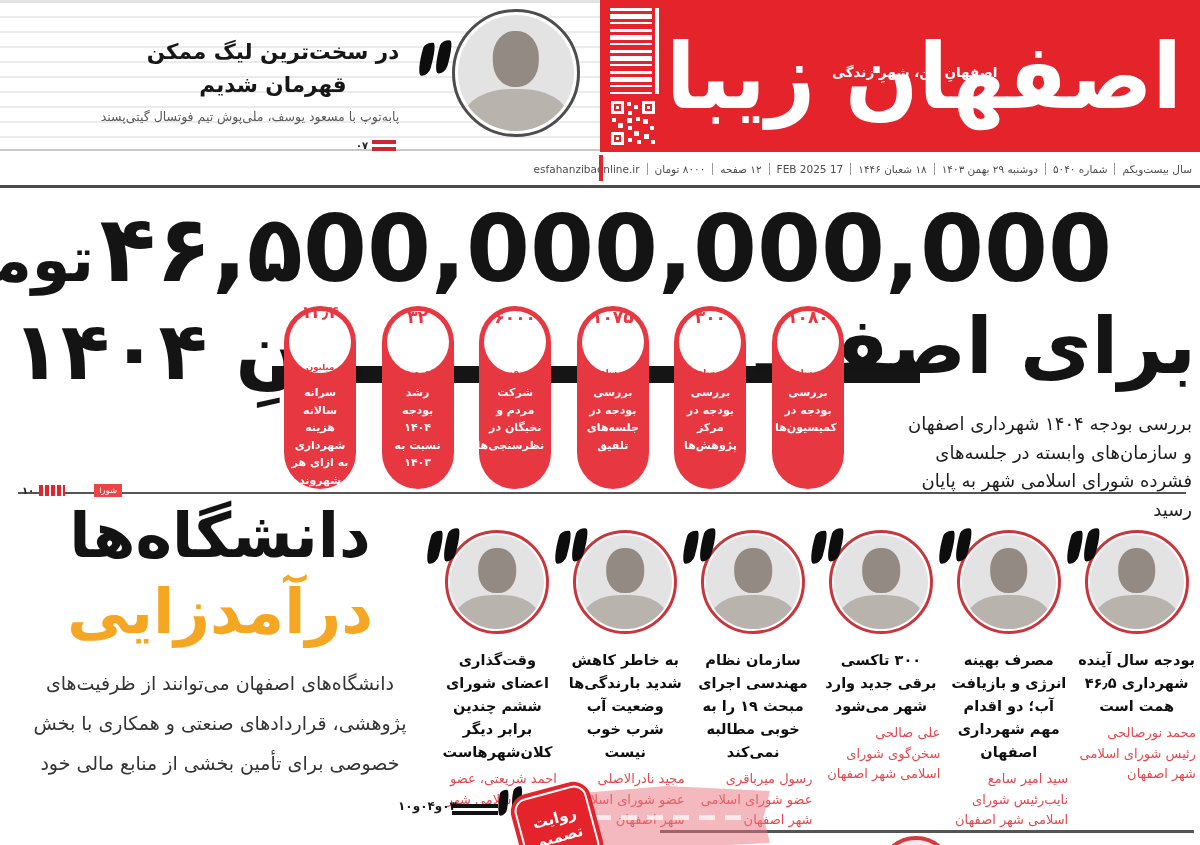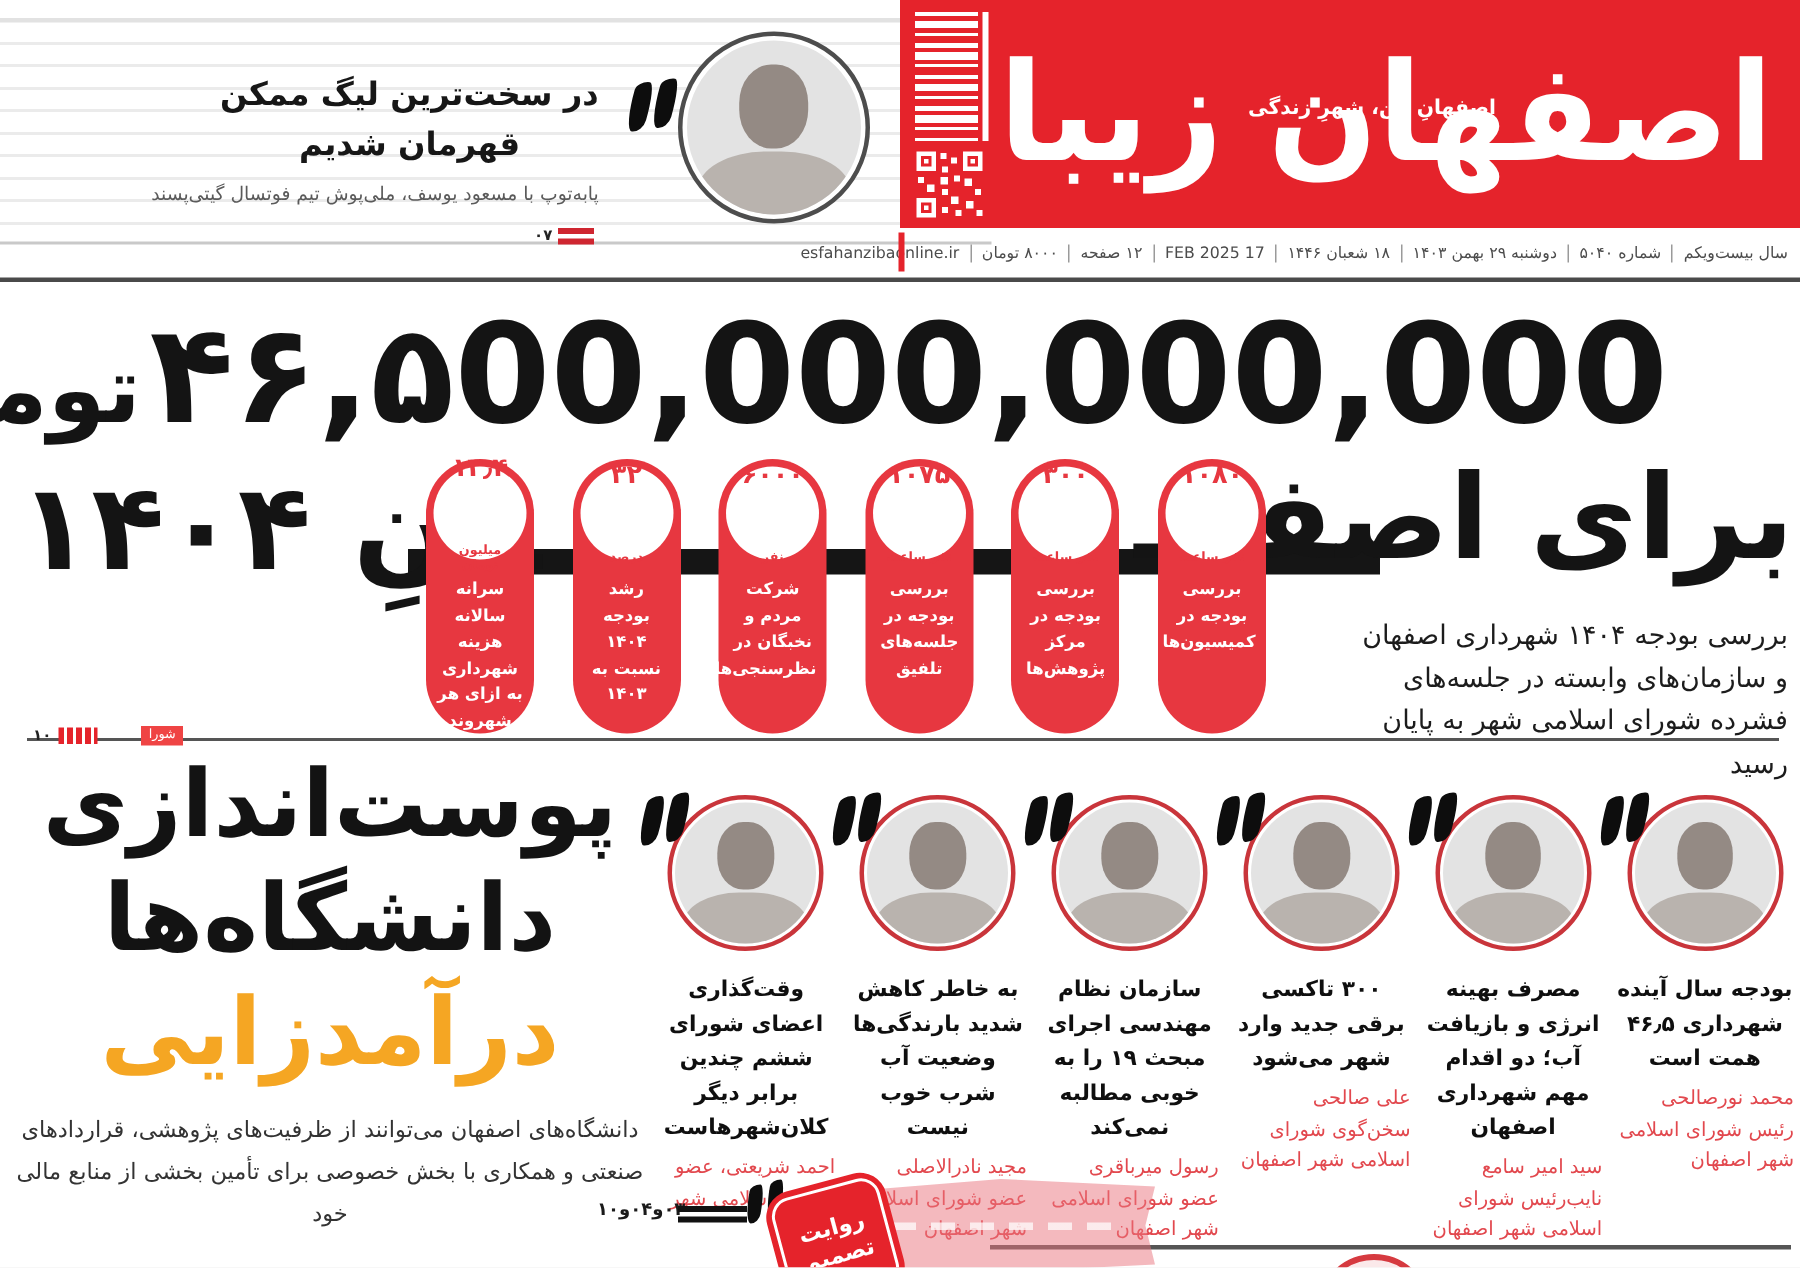--- a/index.html
+++ b/index.html
@@ -4,21 +4,21 @@
 <style>
   * { margin:0; padding:0; box-sizing:border-box; }
   html,body { background:#f2f2f2; }
   .page {
     position:relative; width:1200px; height:845px; margin:0 auto;
     background:#ffffff; overflow:hidden; direction:rtl;
     font-family:"DejaVu Sans","Liberation Sans",sans-serif; color:#111;
   }
   
   .futsal {
-    position:absolute; left:0; top:12px; width:661px; height:151px;
+    position:absolute; left:0; top:0; width:661px; height:151px;
     background:repeating-linear-gradient(to bottom,#ffffff 0 13px,#ebebeb 13px 15px);
     border-top:3px solid #e2e2e2; border-bottom:2px solid #c9c9c9;padding-left:32px;
   }
   .fut-photo { position:absolute; left:452px; top:6px; width:128px; height:128px;
     border:3px solid #4d4d4d; border-radius:50%; padding:3px; background:#fff; }
   .sil { width:100%; height:100%; border-radius:50%; background:#e3e3e3; position:relative; overflow:hidden; }
   .sil::before { content:""; position:absolute; top:14%; left:50%; transform:translateX(-50%);
     width:40%; height:48%; background:#948a84; border-radius:46%; }
   .sil::after { content:""; position:absolute; top:64%; left:50%; transform:translateX(-50%);
     width:88%; height:50%; background:#b9b3ae; border-radius:45% 45% 0 0; }
@@ -80,21 +80,21 @@
     align-items:center; gap:5px; z-index:2; }
   .section-tag .num { font-size:10px; font-weight:bold; color:#222; }
   .section-tag .stripes { width:26px; height:11px;
     background:repeating-linear-gradient(to right,#e5232b 0 4px,#fff 4px 6px); }
   .section-tag .tag { background:#ef4444; color:#fff; font-size:8.5px; font-weight:normal;
     padding:1px 5px 2px; line-height:10px;margin-left:24px; }
   
   .secondary { position:absolute; left:8px; top:498px; width:424px; text-align:center; }
   .sec-line { font-size:62px; line-height:76px; font-weight:bold; color:#131313; letter-spacing:-1px; }
   .sec-line.accent { color:#f5a623; }
-  .sec-lede { margin-top:13px; font-size:15px; line-height:28px; color:#333; }
+  .sec-lede { margin-top:13px; font-size:19px; line-height:40px; color:#333; }
   
   .quotes { position:absolute; left:438px; top:524px; width:758px; display:flex; direction:rtl; gap:9px; }
   .qcol { flex:1; min-width:0; }
   .qphoto { position:relative; width:104px; height:104px; margin:6px auto 0;
     border:3px solid #c9353b; border-radius:50%; padding:2px; background:#fff; }
   .qcol .qm { position:absolute; left:-20px; top:-4px; }
   .q-head { margin-top:15px; font-size:14.5px; font-weight:bold; line-height:23px;
     text-align:center; color:#0f0f0f; }
   .q-name { margin-top:5px; font-size:13px; line-height:20.5px; color:#e2484e; text-align:right; }
   .q-role { font-size:13px; line-height:20.5px; color:#e2484e; text-align:right; }
@@ -257,21 +257,20 @@
   <div class="deck">بررسی بودجه ۱۴۰۴ شهرداری اصفهان و سازمان‌های وابسته در جلسه‌های فشرده شورای اسلامی شهر به پایان رسید</div>
 
   <div class="divider1"></div>
   <div class="section-tag">
     <span class="num">۱۰</span>
     <span class="stripes"></span>
     <span class="tag">شورا</span>
   </div>
 
   <div class="secondary">
-    <div class="sec-line">پوست‌اندازی</div>
     <div class="sec-line">دانشگاه‌ها</div>
     <div class="sec-line accent">درآمدزایی</div>
     <div class="sec-lede">دانشگاه‌های اصفهان می‌توانند از ظرفیت‌های پژوهشی، قراردادهای صنعتی و همکاری با بخش خصوصی برای تأمین بخشی از منابع مالی خود</div>
   </div>
 
   <div class="quotes" id="quotes">
   <div class="qcol">
     <div class="qphoto">
       <div class="qm">
             <i></i>

